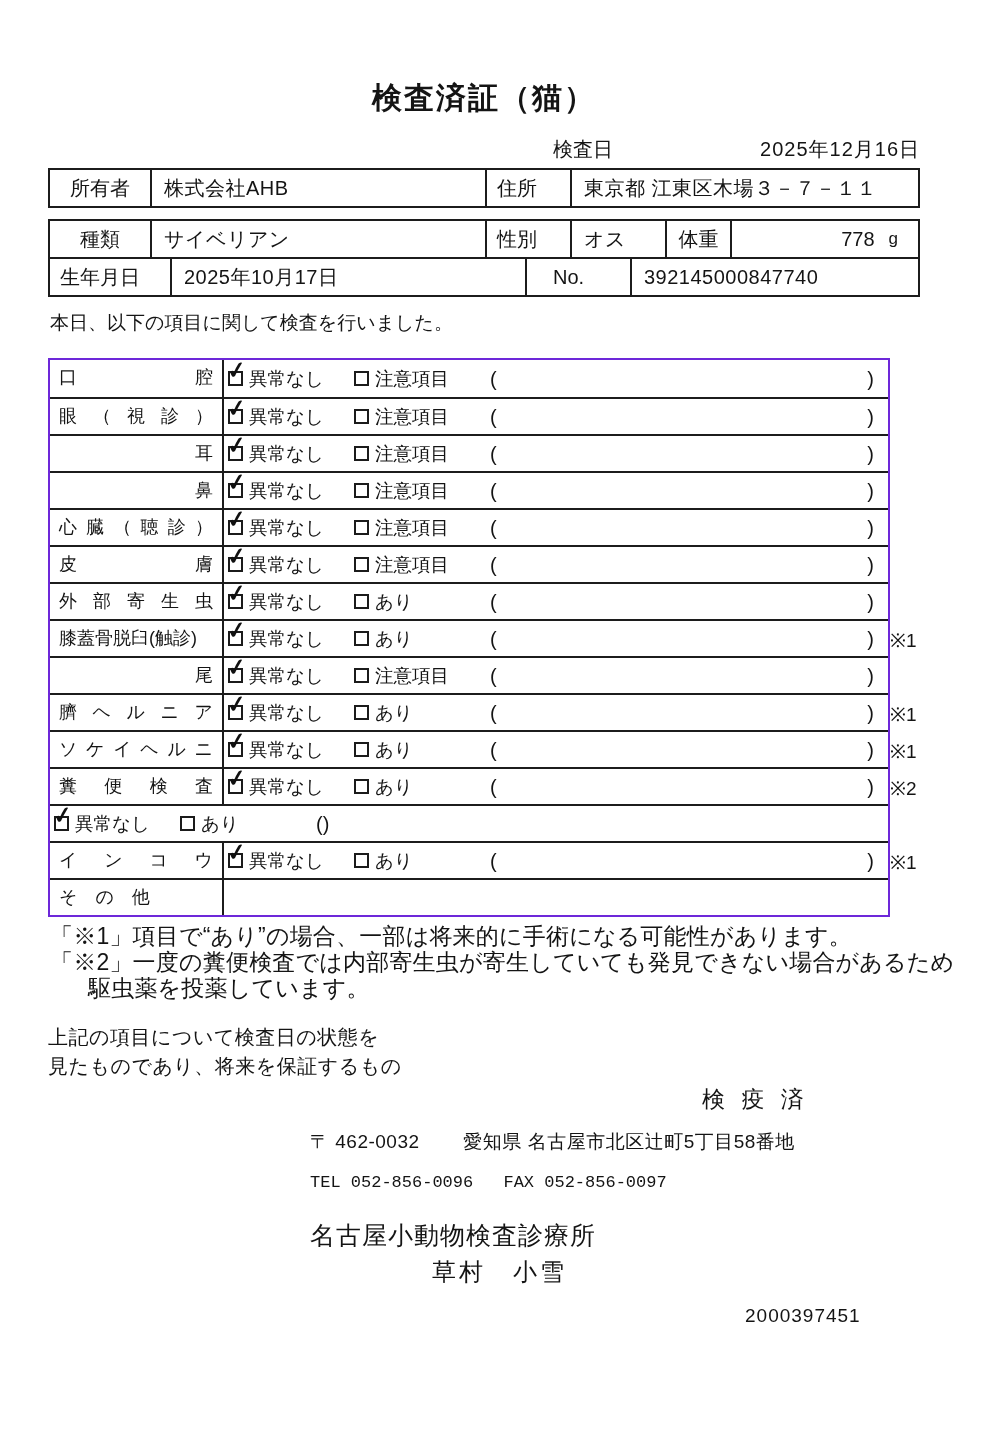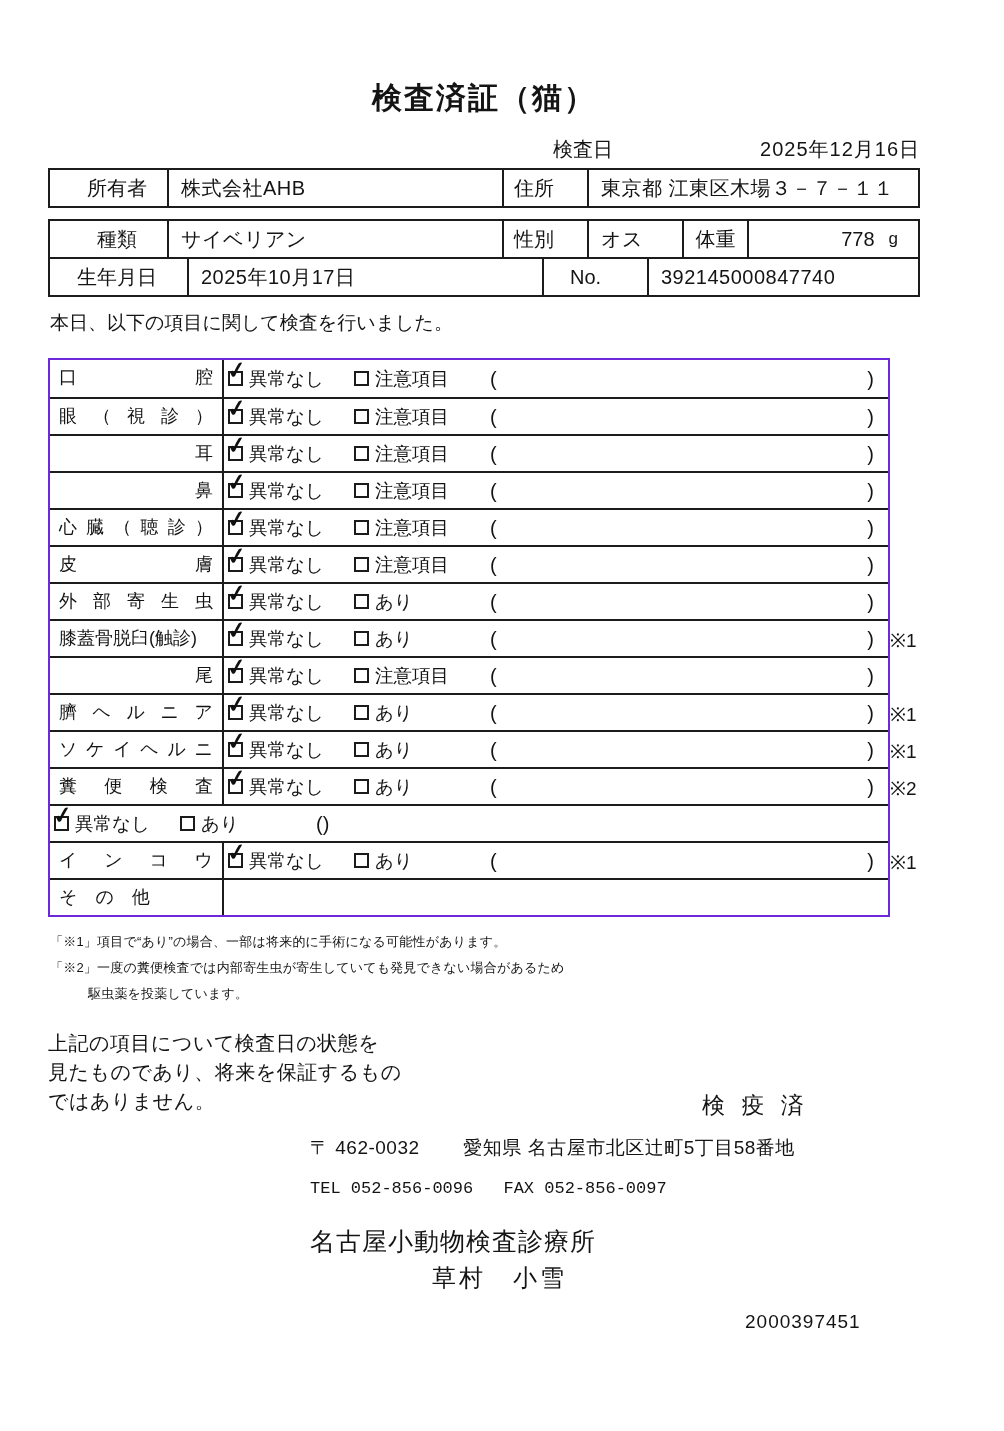--- a/index.html
+++ b/index.html
@@ -30,21 +30,21 @@
     height: 26px;
     margin-bottom: 5px;
     font-size: 20px;
   }
   .date-row .date-label { margin-left: 505px; }
   .date-row .date-value { margin-left: auto; letter-spacing: 1px; }
 
   
   .hdr-tbl { width: 872px; border: 2px solid #1c1c1c; background: #fff; }
   .hdr-tbl.owner { margin-bottom: 11px; }
-  .hdr-row { display: grid; padding-left: 17px; }
+  .hdr-row { display: grid; }
   .hdr-row.rowA { grid-template-columns: 100px 335px 85px 95px 65px 1fr; }
   .hdr-row.rowB { grid-template-columns: 100px 335px 85px 1fr; border-top: 2px solid #1c1c1c; gap: 20px; }
   .hdr-row.owner-row { grid-template-columns: 100px 335px 85px 1fr; }
   .hcell {
     height: 36px; line-height: 36px;
     font-size: 20px;
     border-left: 2px solid #1c1c1c;
     overflow: hidden; white-space: nowrap;
   }
   .hcell:first-child { border-left: none; }
@@ -87,21 +87,21 @@
     font-size: 23px; font-weight: 700; line-height: 1;
     transform: rotate(-8deg);
     color: #101010;
   }
   .chk-label { font-size: 18.5px; white-space: nowrap; }
   .paren { flex: 1; display: flex; justify-content: space-between; font-size: 20px; line-height: 34px; }
   .exam-row.no-checks .chk, .exam-row.no-checks .paren { visibility: hidden; }
   .note { position: absolute; right: -42px; top: 6px; width: 40px; font-size: 19px; }
 
   
-  .footnotes { margin: 12px 0 0 2px; font-size: 13px; line-height: 26px; letter-spacing: 0.2px; }
+  .footnotes { margin: 6px 0 0 2px; font-size: 23px; line-height: 26px; letter-spacing: 0.2px; }
   .footnotes .indent { margin-left: 38px; }
 
   
   .disclaimer-wrap { position: relative; margin-top: 22px; height: 92px; }
   .disclaimer { font-size: 20px; line-height: 29px; letter-spacing: 0.5px; font-weight: 500; }
   .stamp { position: absolute; left: 654px; top: 44px; font-size: 23px; letter-spacing: 5px; font-weight: 500; margin-top: 17px; }
 
   
   .clinic { margin: 14px 0 0 262px; }
   .postal-line { font-size: 19px; letter-spacing: 0.5px; }
@@ -472,21 +472,20 @@
   <div class="footnotes">
     <div>「※1」項目で“あり”の場合、一部は将来的に手術になる可能性があります。</div>
     <div>「※2」一度の糞便検査では内部寄生虫が寄生していても発見できない場合があるため</div>
     <div class="indent">駆虫薬を投薬しています。</div>
   </div>
 
   <div class="disclaimer-wrap">
     <div class="disclaimer">
       <div>上記の項目について検査日の状態を</div>
       <div>見たものであり、将来を保証するもの</div>
-      <div>ではありません。</div>
     </div>
     <div class="stamp">検 疫 済</div>
   </div>
 
   <div class="clinic">
     <div class="postal-line">
       <span>〒 462-0032</span>
       <span class="addr">愛知県 名古屋市北区辻町5丁目58番地</span>
     </div>
     <div class="tel-line">

